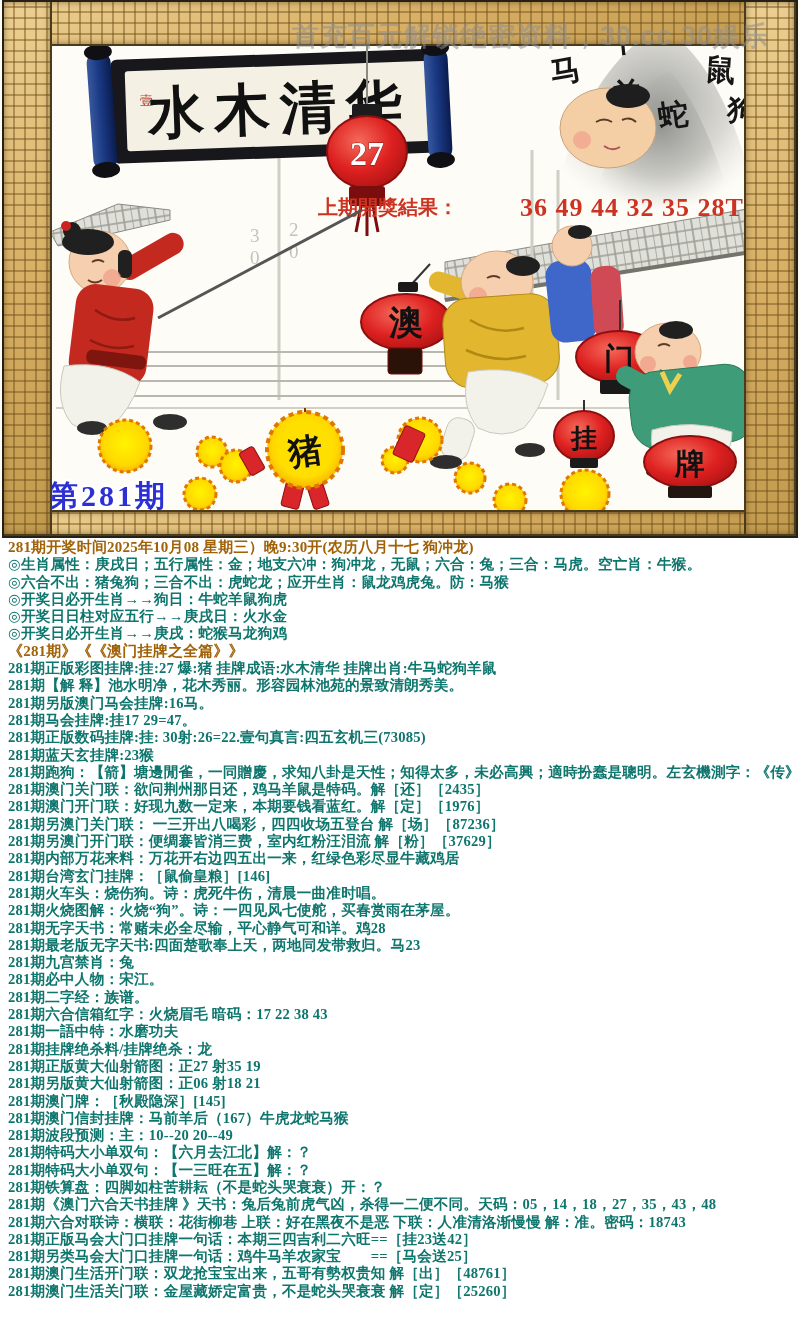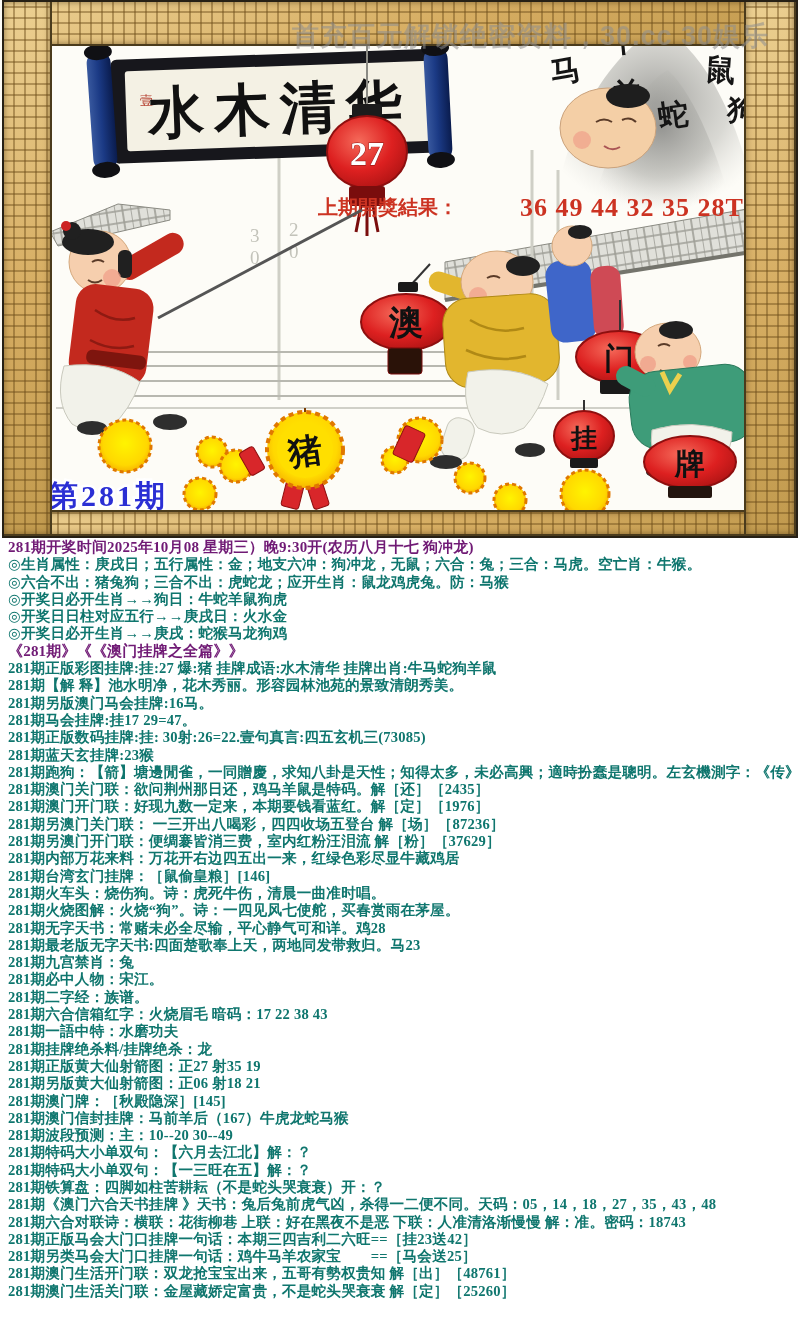--- a/index.html
+++ b/index.html
@@ -18,21 +18,21 @@
   .band.bottom{left:2px;top:510px;width:792px;height:26px;}
   .band.left{left:2px;top:0;width:50px;height:536px;}
   .band.right{left:744px;top:0;width:52px;height:536px;}
   .scene{position:absolute;left:0;top:0;z-index:1;}
   .watermark{position:absolute;left:292px;top:18px;z-index:10;white-space:nowrap;
     font-family:"Liberation Sans","DejaVu Sans",sans-serif;
     font-size:27px;font-weight:700;color:#8f8f8f;opacity:.55;letter-spacing:1px;}
   .info{position:absolute;left:8px;top:539px;width:790px;z-index:2;}
   .iline{font-weight:600;font-size:14.6px;line-height:17.3px;color:#0f766e;
          white-space:nowrap;overflow:hidden;letter-spacing:.2px;}
-  .iline.red{color:#701a75;font-size:15px;font-weight:700;}
+  .iline.red{color:#a16207;font-size:15px;font-weight:700;}
   .cjk{font-family:"Liberation Serif","DejaVu Serif",serif;}
 </style>
 </head>
 <body>
 
 <div class="page">
 
   <div class="pic">
 
     <svg class="scene" width="800" height="536" viewBox="0 0 800 536">
@@ -281,21 +281,21 @@
         <div class="iline">281期九宫禁肖：兔</div>
         <div class="iline">281期必中人物：宋江。</div>
         <div class="iline">281期二字经：族谱。</div>
         <div class="iline">281期六合信箱红字：火烧眉毛 暗码：17 22 38 43</div>
         <div class="iline">281期一語中特：水磨功夫</div>
         <div class="iline">281期挂牌绝杀料/挂牌绝杀：龙</div>
         <div class="iline">281期正版黄大仙射箭图：正27 射35 19</div>
         <div class="iline">281期另版黄大仙射箭图：正06 射18 21</div>
         <div class="iline">281期澳门牌：［秋殿隐深］[145]</div>
         <div class="iline">281期澳门信封挂牌：马前羊后（167）牛虎龙蛇马猴</div>
-        <div class="iline">281期波段预测：主：10--20 30--49</div>
+        <div class="iline">281期波段预测：主：10--20 20--49</div>
         <div class="iline">281期特码大小单双句：【六月去江北】解：？</div>
         <div class="iline">281期特码大小单双句：【一三旺在五】解：？</div>
         <div class="iline">281期铁算盘：四脚如柱苦耕耘（不是蛇头哭衰衰）开：？</div>
         <div class="iline">281期《澳门六合天书挂牌 》天书：兔后兔前虎气凶，杀得一二便不同。天码：05，14，18，27，35，43，48</div>
         <div class="iline">281期六合对联诗：横联：花街柳巷 上联：好在黑夜不是恶 下联：人准清洛渐慢慢 解：准。密码：18743</div>
         <div class="iline">281期正版马会大门口挂牌一句话：本期三四吉利二六旺==［挂23送42］</div>
         <div class="iline">281期另类马会大门口挂牌一句话：鸡牛马羊农家宝　　==［马会送25］</div>
         <div class="iline">281期澳门生活开门联：双龙抢宝宝出来，五哥有勢权贵知 解［出］［48761］</div>
         <div class="iline">281期澳门生活关门联：金屋藏娇定富贵，不是蛇头哭衰衰 解［定］［25260］</div>
       </div>

